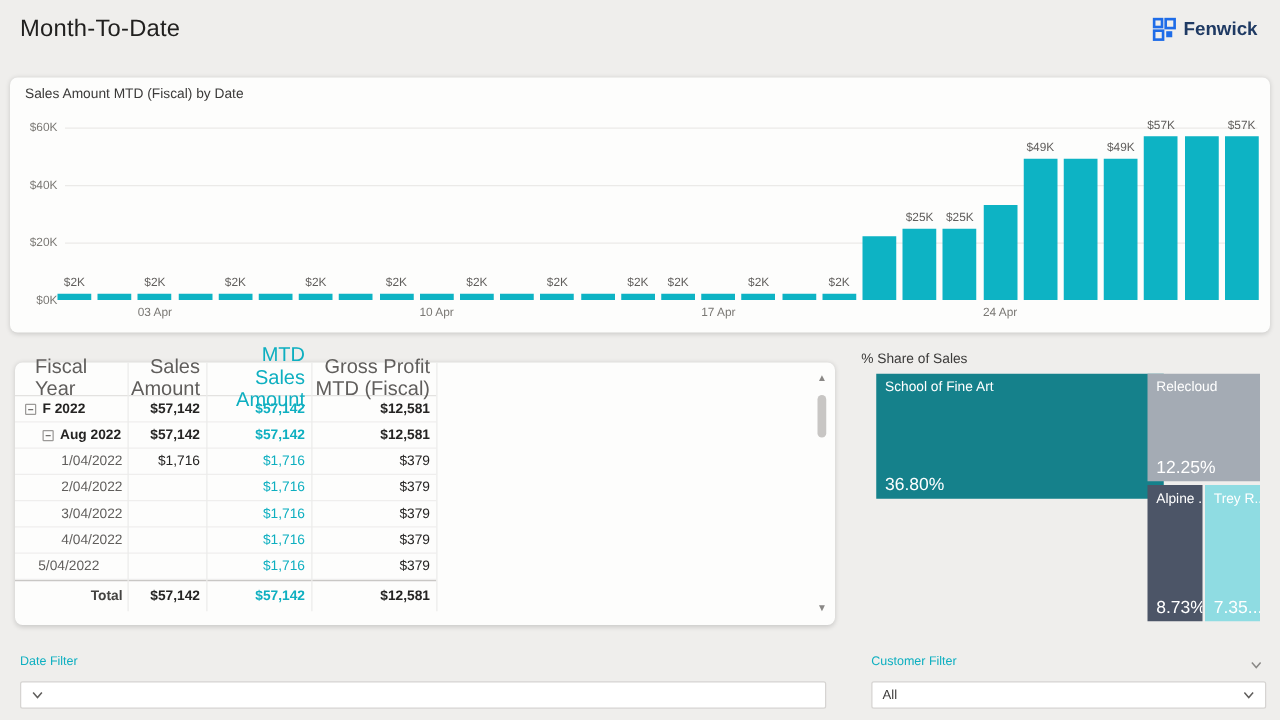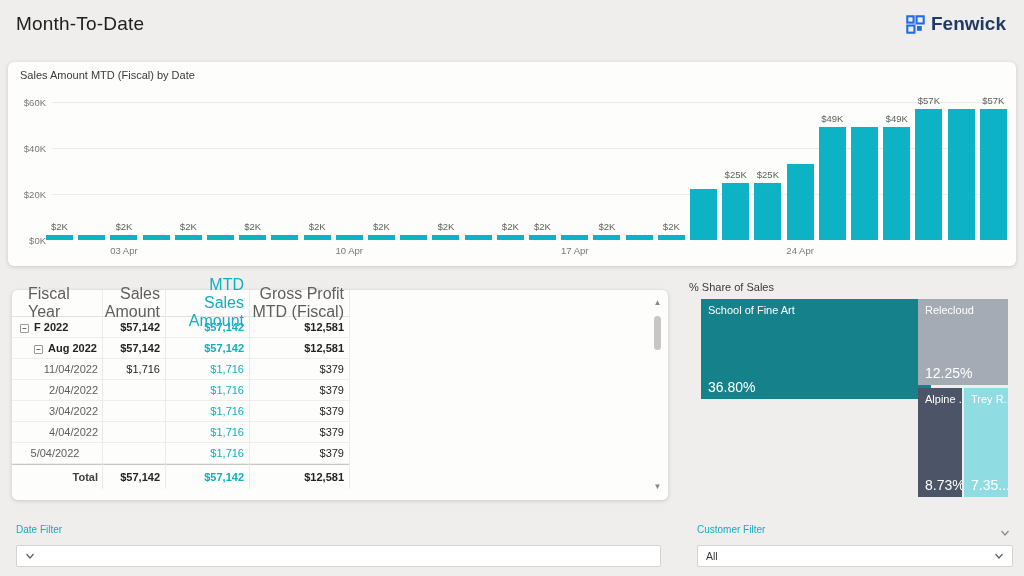--- a/index.html
+++ b/index.html
@@ -2,21 +2,21 @@
 <html><head>
 <meta charset="utf-8">
 <style>
   * { margin:0; padding:0; box-sizing:border-box; }
   html,body { width:1024px; height:576px; overflow:hidden;
     font-family:"Liberation Sans","DejaVu Sans",sans-serif;
     background:#EFEEEC; color:#252423; }
   
   #page-title { position:absolute; left:16px; top:13px; font-size:19px; color:#21201F; letter-spacing:.2px; }
   #brand { position:absolute; right:18px; top:13px; display:flex; align-items:center; gap:5px; }
-  #brand-text { font-size:19px; font-weight:700; color:#1F3A63; }
+  #brand-text { font-size:15px; font-weight:700; color:#1F3A63; }
   
   .card { position:absolute; background:#FDFDFC; border-radius:6px;
     box-shadow:0 1px 4px rgba(0,0,0,.16); }
   .panel-title { font-size:11px; color:#3B3A39; }
   
   #chart-card { left:8px; top:62px; width:1008px; height:204px; }
   #chart-title { position:absolute; left:12px; top:7px; }
   #plot { position:absolute; left:0; top:0; width:1008px; height:204px; }
   .gridline { position:absolute; left:44px; right:10px; height:1px; background:#EBEAE8; }
   .ytick { position:absolute; left:2px; width:36px; text-align:right; font-size:9.5px; color:#7A7874; }
@@ -154,21 +154,21 @@
         <div class="c2 accent" style="font-weight: 700;">$57,142</div>
         <div class="c3" style="font-weight: 700;">$12,581</div>
       </div>
       <div class="t-row" style="top: 48px; height: 21px; border-bottom: 1px solid rgb(239, 238, 237);">
         <div class="c0" style="font-weight: 700; padding-left: 22px;"><span class="collapse-box">−</span><span>Aug 2022</span></div>
         <div class="c1" style="font-weight: 700;">$57,142</div>
         <div class="c2 accent" style="font-weight: 700;">$57,142</div>
         <div class="c3" style="font-weight: 700;">$12,581</div>
       </div>
       <div class="t-row" style="top: 69px; height: 21px; border-bottom: 1px solid rgb(239, 238, 237);">
-        <div class="c0" style="text-align: right; padding-right: 4px; color: rgb(96, 94, 92); font-weight: 400;"><span>11/04/2022</span></div>
+        <div class="c0" style="text-align: right; padding-right: 4px; color: rgb(96, 94, 92); font-weight: 400;"><span>1/04/2022</span></div>
         <div class="c1">$1,716</div>
         <div class="c2 accent">$1,716</div>
         <div class="c3">$379</div>
       </div>
       <div class="t-row" style="top: 90px; height: 21px; border-bottom: 1px solid rgb(239, 238, 237);">
         <div class="c0" style="text-align: right; padding-right: 4px; color: rgb(96, 94, 92); font-weight: 400;"><span>2/04/2022</span></div>
         <div class="c1"></div>
         <div class="c2 accent">$1,716</div>
         <div class="c3">$379</div>
       </div>

